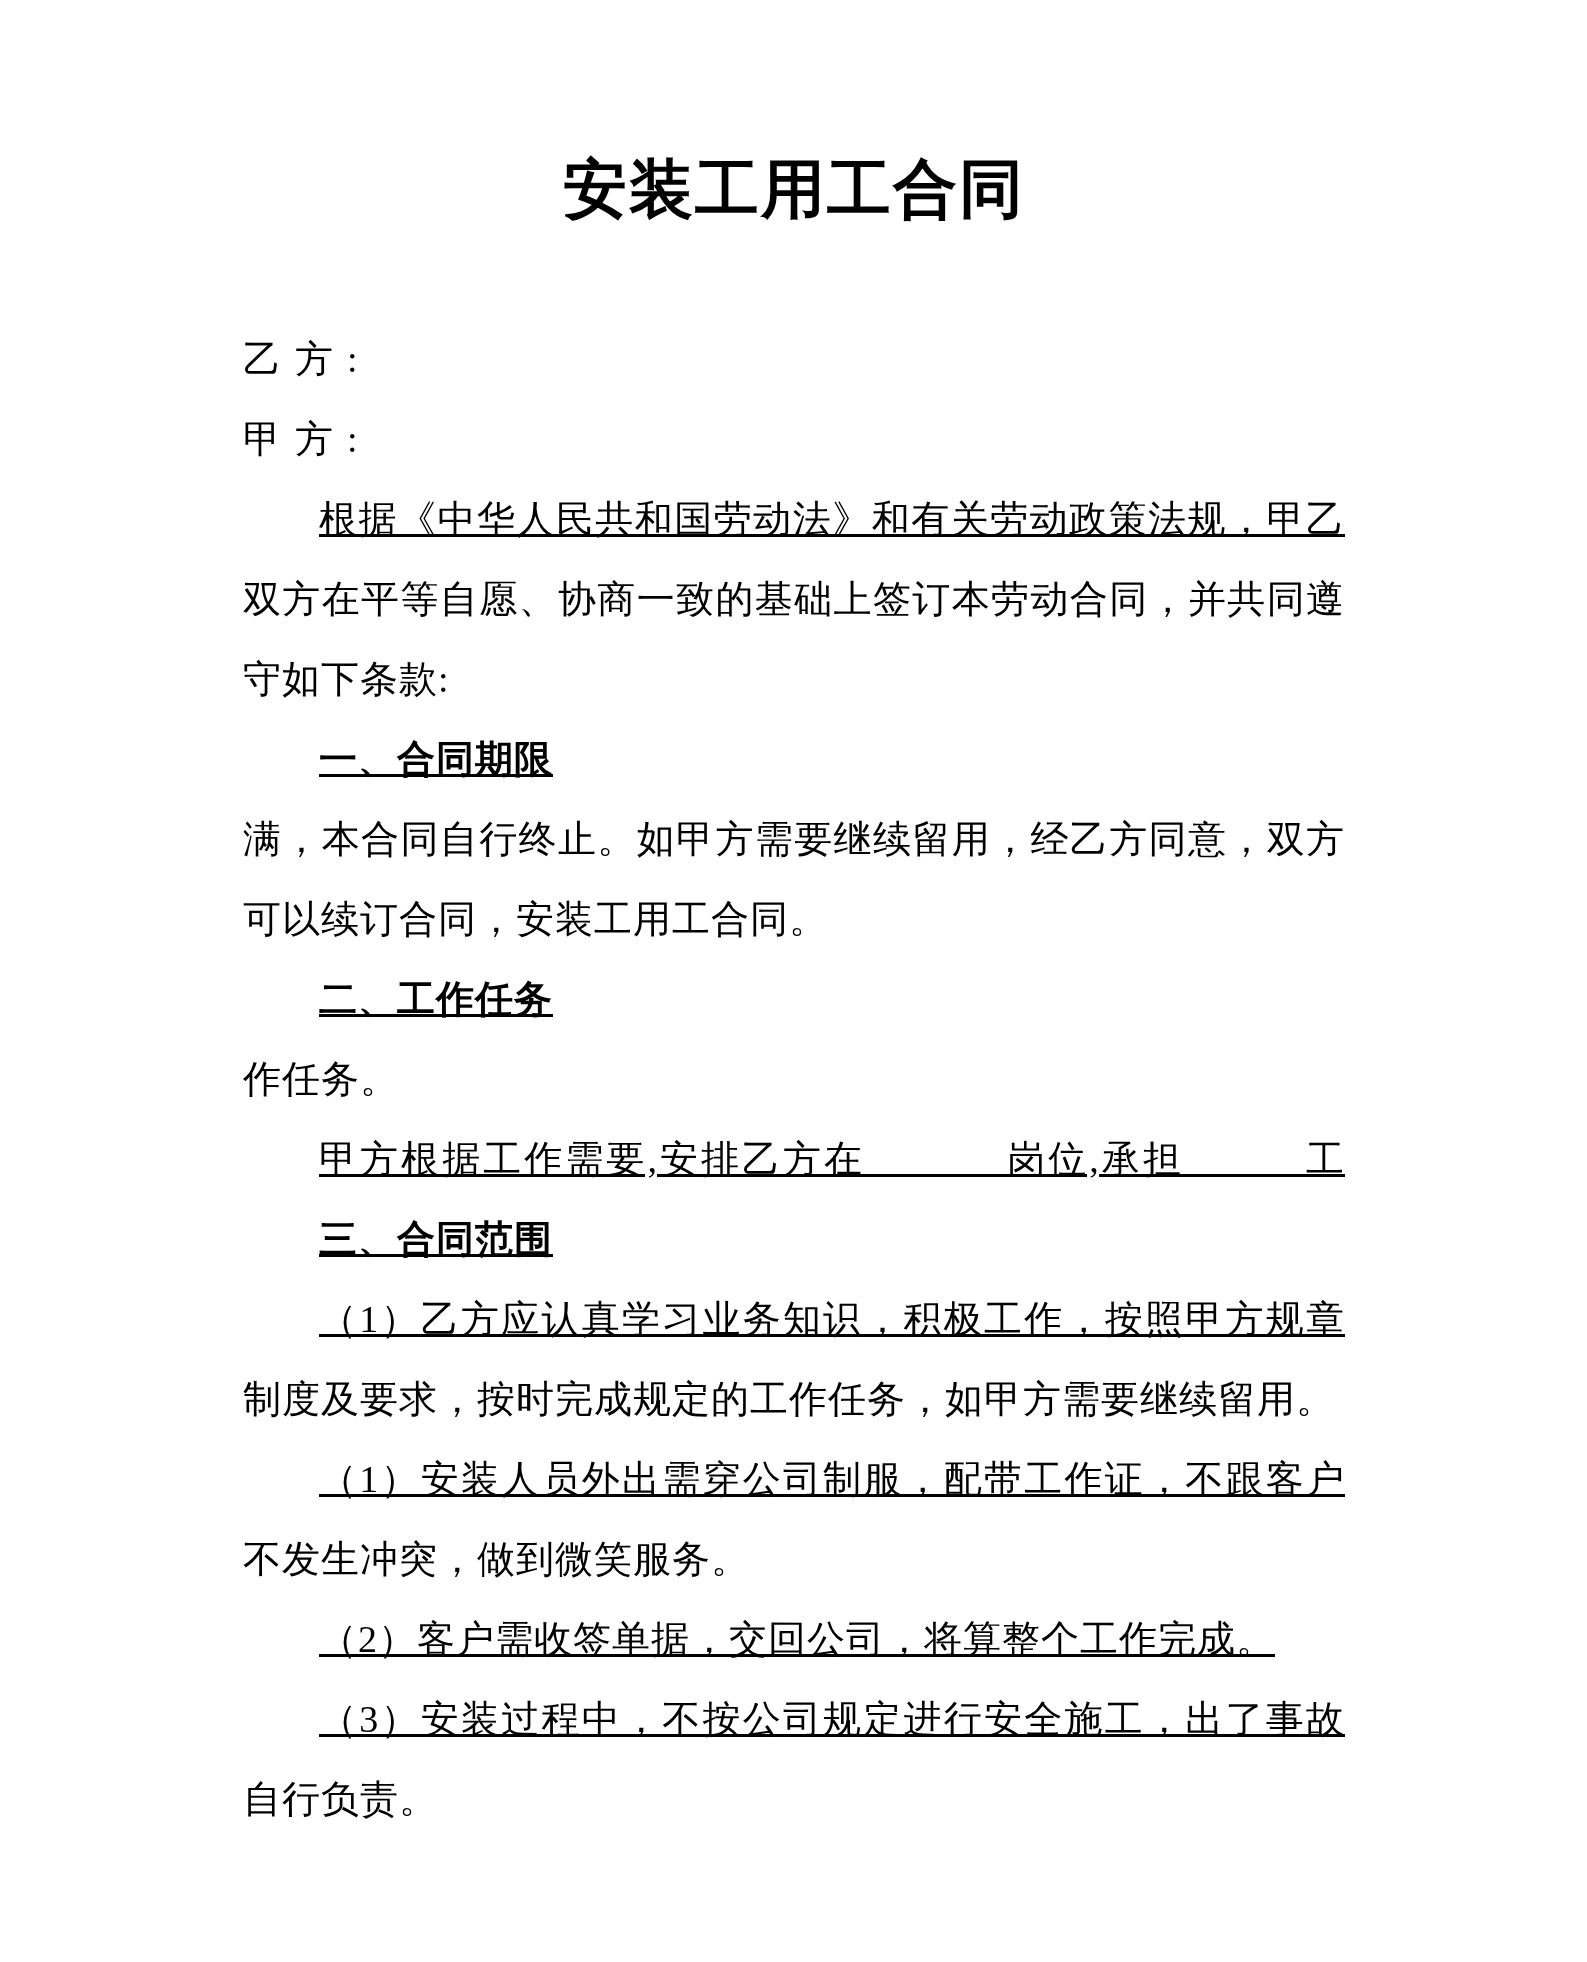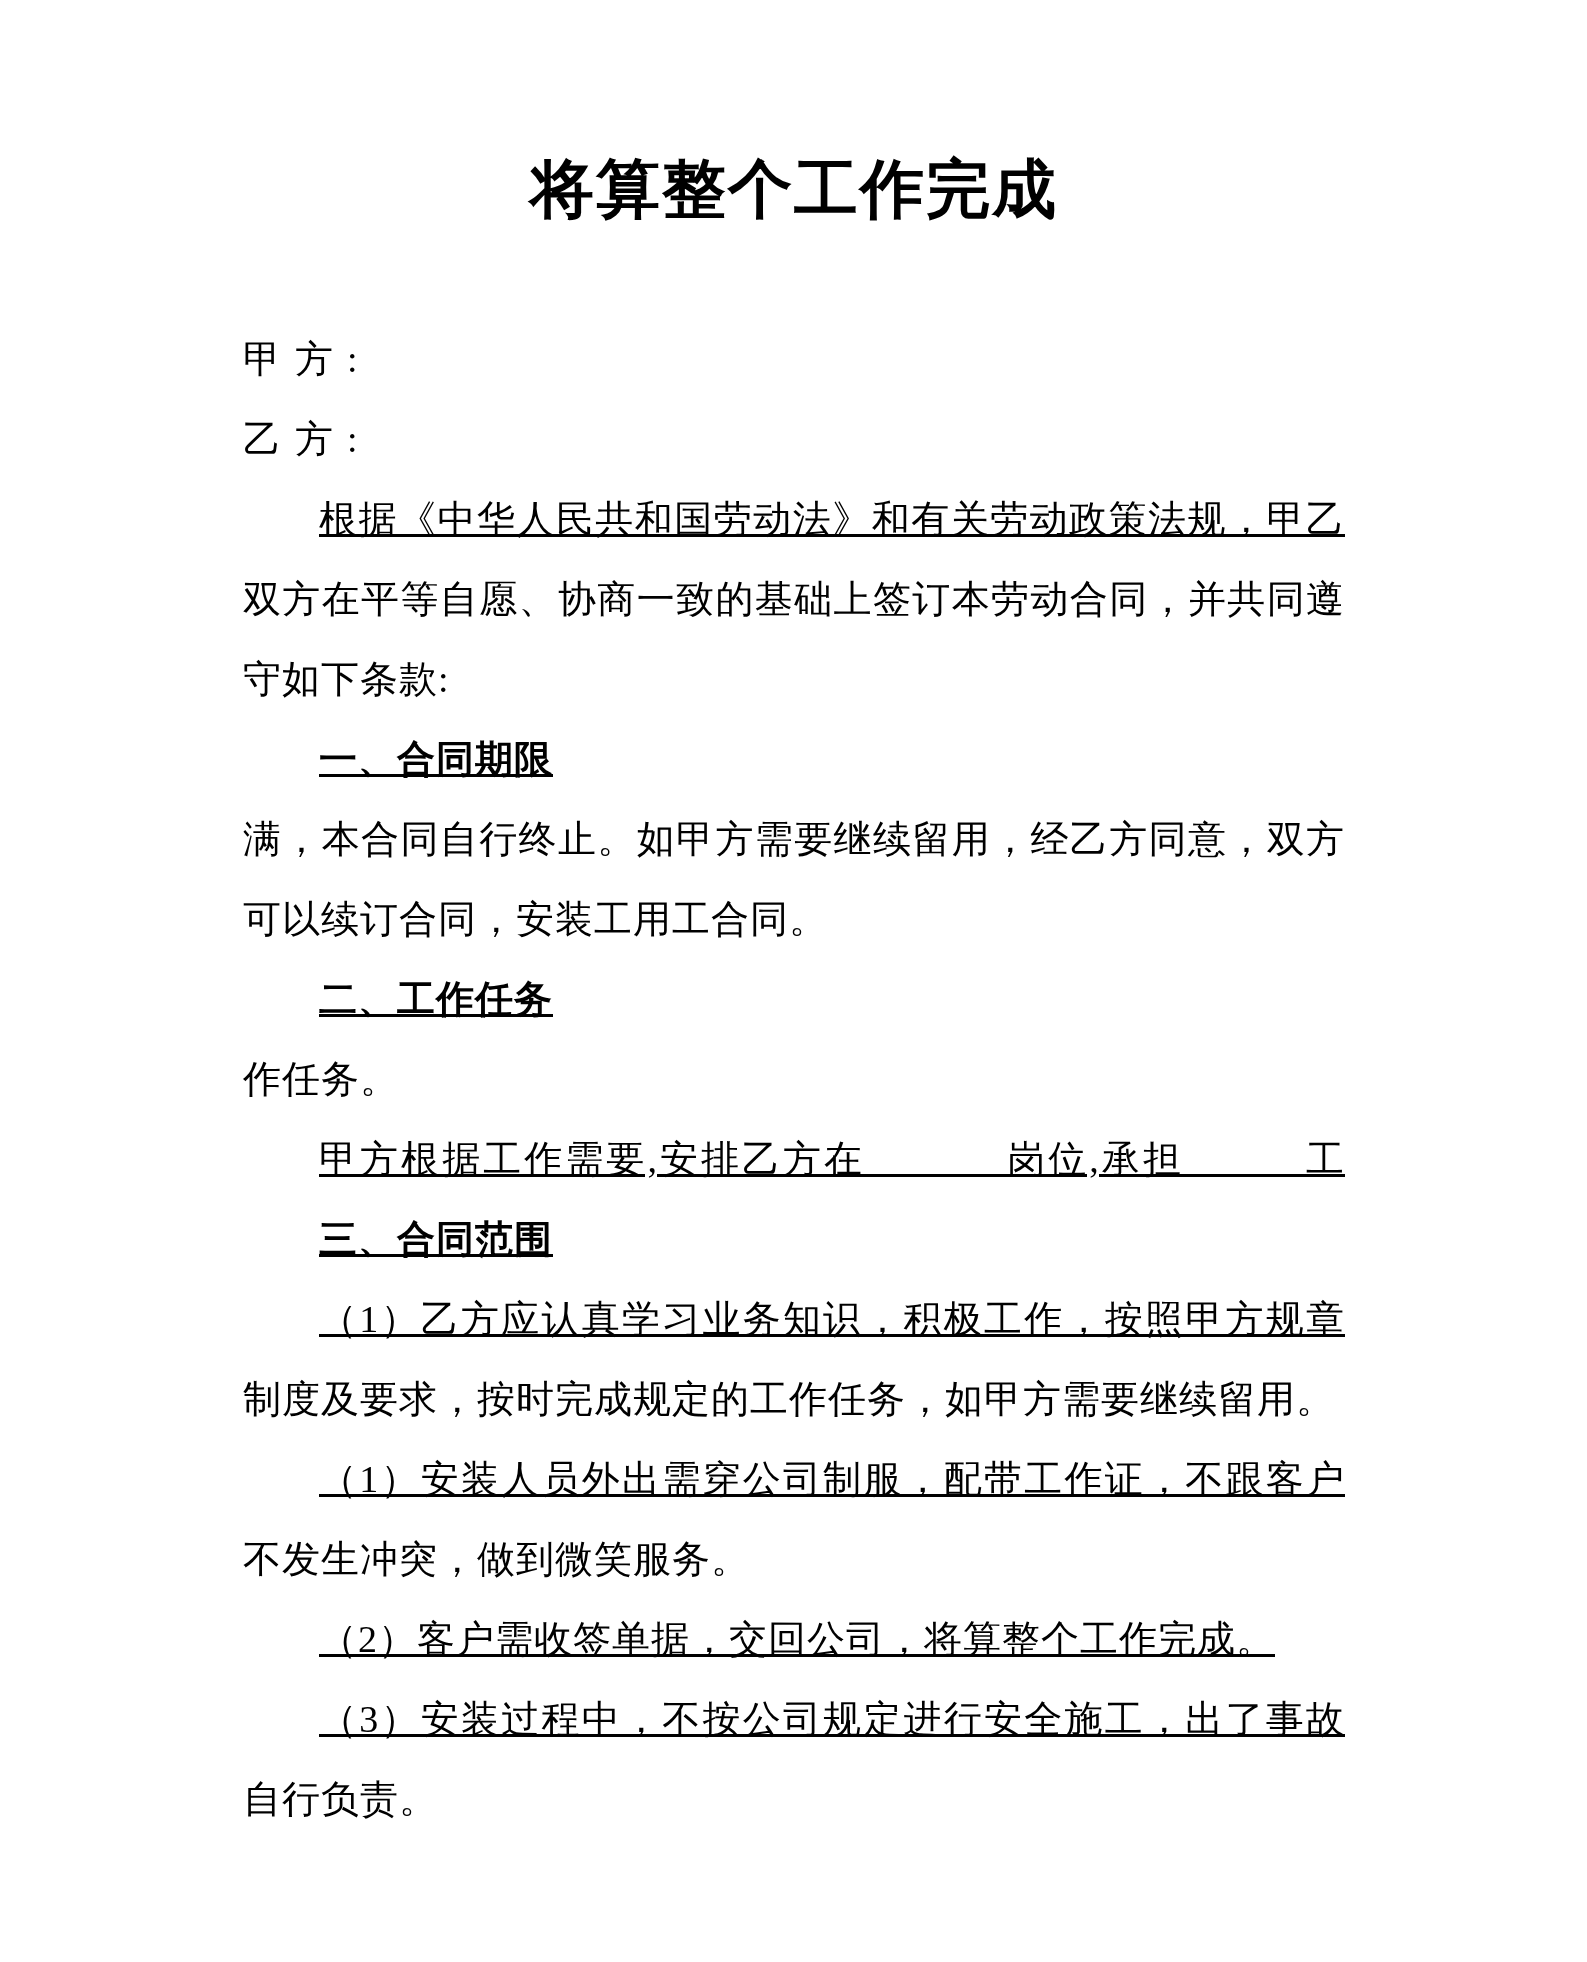--- a/index.html
+++ b/index.html
@@ -31,24 +31,24 @@
   }
   .indent { text-indent: 76px; text-decoration: underline; }
   .just { text-align: justify; text-align-last: justify; }
   .bold { font-weight: bold; }
   .spread { letter-spacing: 14px; }
 </style>
 </head>
 <body>
 
 <div class="page">
-  <h1 class="title">将算整个工作完成</h1>
+  <h1 class="title">安装工用工合同</h1>
 
+  <div class="line spread">乙方:</div>
   <div class="line spread">甲方:</div>
-  <div class="line spread">乙方:</div>
 
   <div class="line indent just">根据《中华人民共和国劳动法》和有关劳动政策法规，甲乙</div>
   <div class="line just">双方在平等自愿、协商一致的基础上签订本劳动合同，并共同遵</div>
   <div class="line">守如下条款:</div>
 
   <div class="line indent bold">一、合同期限</div>
   <div class="line just">满，本合同自行终止。如甲方需要继续留用，经乙方同意，双方</div>
   <div class="line">可以续订合同，安装工用工合同。</div>
 
   <div class="line indent bold">二、工作任务</div>

